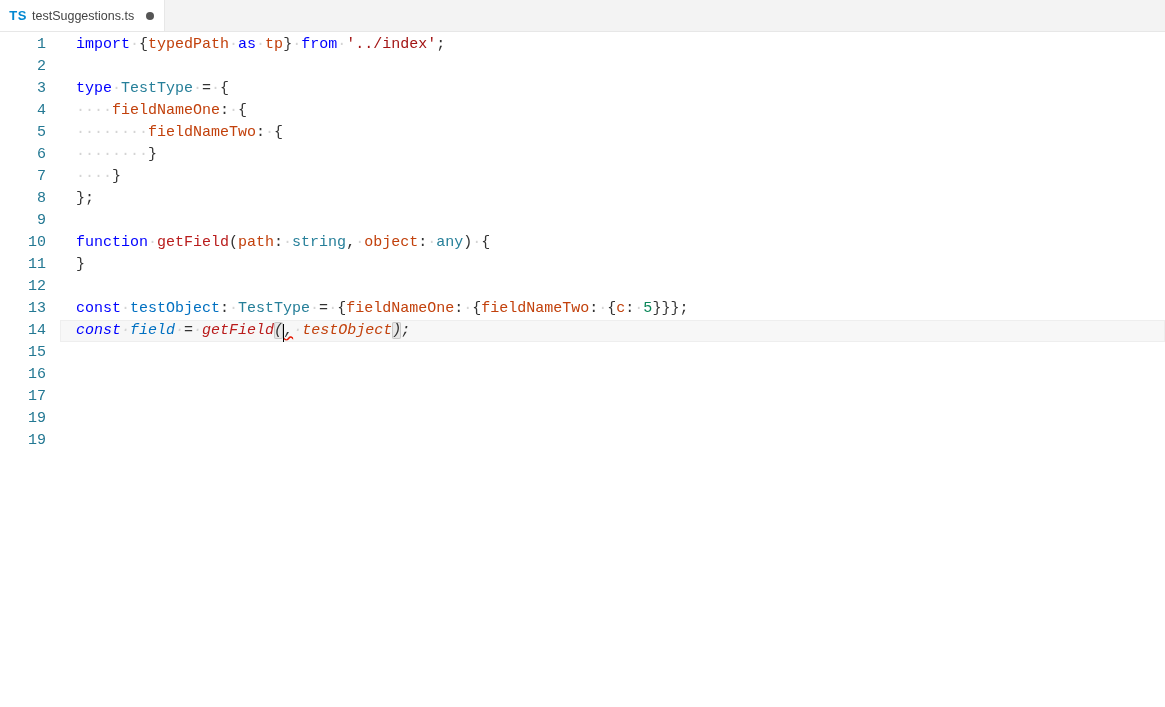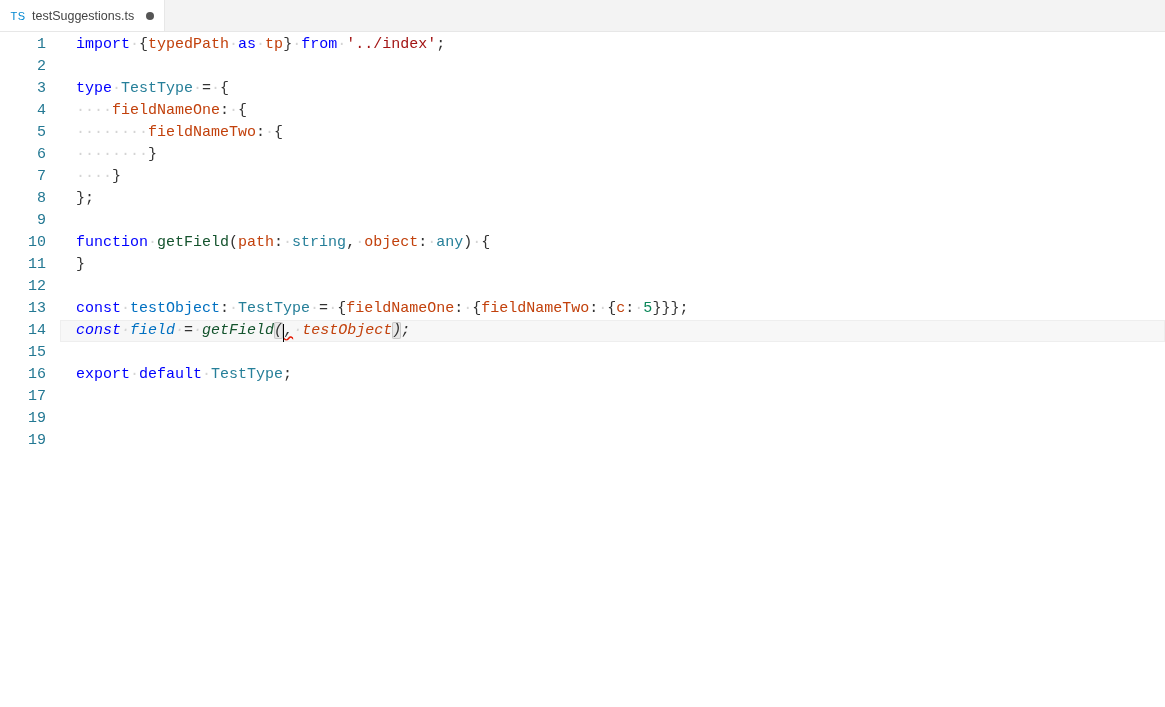--- a/index.html
+++ b/index.html
@@ -1,29 +1,29 @@
 <!DOCTYPE html>
 <html><head>
 <meta charset="utf-8">
 <style>
 * { margin:0; padding:0; box-sizing:border-box; }
 body { font-family: Menlo, Consolas, "Courier New", monospace; font-size:15px; background:#fff; color:#333; width:1165px; height:707px; overflow:hidden; }
 .tab-bar { height:32px; background:#f3f3f3; border-bottom:1px solid #e7e7e7; display:flex; align-items:stretch; }
 .tab { display:flex; align-items:center; gap:6px; padding:0 10px; background:#ffffff; border-right:1px solid #e7e7e7; font-family:-apple-system,BlinkMacSystemFont,"Segoe UI",sans-serif; font-size:12.5px; color:#444; }
-.ts-icon { width:16px; height:16px; display:flex; align-items:center; justify-content:center; font-size:11px; font-weight:400; color:#0288d1; font-family:sans-serif; letter-spacing:0.5px; }
+.ts-icon { width:16px; height:16px; display:flex; align-items:center; justify-content:center; font-size:13px; font-weight:700; color:#0288d1; font-family:sans-serif; letter-spacing:0.5px; }
 .dirty-dot { width:8px; height:8px; border-radius:50%; background:#555; margin-left:6px; }
 .editor { display:flex; height:calc(707px - 32px); }
 .gutter { width:60px; text-align:right; padding-right:14px; color:#237893; user-select:none; background:#fff; padding-top:2px; }
 .gutter div { line-height:22px; height:22px; }
 .code { flex:1; padding-top:2px; position:relative; }
 .line { height:22px; line-height:22px; white-space:pre; padding-left:16px; position:relative; }
 .line.hl { background:#f7f7f7; box-shadow:inset 0 0 0 1px #eee;font-style:italic; }
 .k { color:#0000ff; }
 .t { color:#267f99; }
-.fn { color:#14532d; }
+.fn { color:#b91c1c; }
 .s { color:#a31515; }
 .n { color:#098658; }
 .v { color:#0070c1; }
 .id { color:#c2410c; }
 .p { color:#333; }
 .bmatch { background:#e8e8e8; box-shadow:0 0 0 1px #c9c9c9 inset; border-radius:2px; }
 .dot { color:#d4d4d4; }
 .err { text-decoration: underline wavy #e51400; text-decoration-skip-ink:none; }
 .cursor { display:inline-block; width:1px; height:18px; background:#000; vertical-align:text-top; margin-top:2px; }
 </style>
@@ -70,16 +70,15 @@
     <div class="line"><span class="dot">········</span><span class="p">}</span></div>
     <div class="line"><span class="dot">····</span><span class="p">}</span></div>
     <div class="line"><span class="p">};</span></div>
     <div class="line"></div>
     <div class="line"><span class="k">function</span><span class="dot">·</span><span class="fn">getField</span><span class="p">(</span><span class="id">path</span><span class="p">:</span><span class="dot">·</span><span class="t">string</span><span class="p">,</span><span class="dot">·</span><span class="id">object</span><span class="p">:</span><span class="dot">·</span><span class="t">any</span><span class="p">)</span><span class="dot">·</span><span class="p">{</span></div>
     <div class="line"><span class="p">}</span></div>
     <div class="line"></div>
     <div class="line"><span class="k">const</span><span class="dot">·</span><span class="v">testObject</span><span class="p">:</span><span class="dot">·</span><span class="t">TestType</span><span class="dot">·</span><span class="p">=</span><span class="dot">·</span><span class="p">{</span><span class="id">fieldNameOne</span><span class="p">:</span><span class="dot">·</span><span class="p">{</span><span class="id">fieldNameTwo</span><span class="p">:</span><span class="dot">·</span><span class="p">{</span><span class="id">c</span><span class="p">:</span><span class="dot">·</span><span class="n">5</span><span class="p">}}};</span></div>
     <div class="line hl"><span class="k">const</span><span class="dot">·</span><span class="v">field</span><span class="dot">·</span><span class="p">=</span><span class="dot">·</span><span class="fn">getField</span><span class="p bmatch">(</span><span class="cursor"></span><span class="err">,</span><span class="dot">·</span><span class="id">testObject</span><span class="p bmatch">)</span><span class="p">;</span></div>
     <div class="line"></div>
-    <div class="line"><span class="k">export</span><span class="dot">·</span><span class="k">default</span><span class="dot">·</span><span class="t">TestType</span><span class="p">;</span></div>
     <div class="line"></div>
   </div>
 </div>
 
 </body></html>

